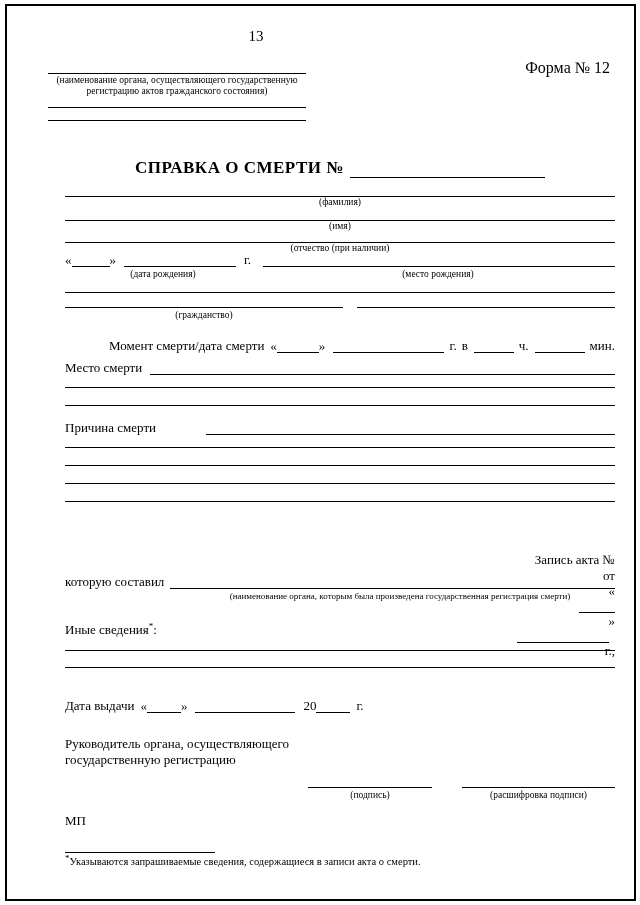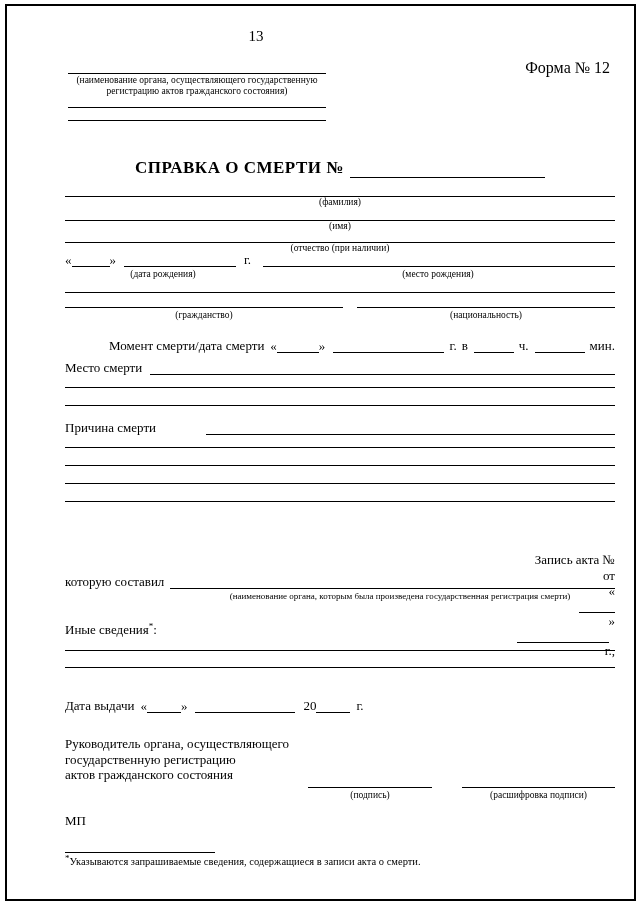--- a/index.html
+++ b/index.html
@@ -28,21 +28,21 @@
 </style>
 </head>
 <body>
 
 <div class="frame"></div>
 
 <div class="abs center" style="left:0; top:28px; width:512px; font-size:15px;">13</div>
 
 <div class="abs" style="right:30px; top:59px; font-size:16px;">Форма № 12</div>
 
-<div class="abs" style="left:68px; top:73px; width:258px;font-family:Liberation Serif, serif;">
+<div class="abs" style="left:48px; top:73px; width:258px;font-family:Liberation Serif, serif;">
   <div class="ln"></div>
   <div class="caption" style="margin-top:1px;">(наименование органа, осуществляющего государственную регистрацию актов гражданского состояния)</div>
   <div class="ln" style="margin-top:10px;"></div>
   <div class="ln" style="margin-top:12px;"></div>
 </div>
 
 <div class="abs" style="left:135px; top:158px; width:410px; display:flex; align-items:flex-end;">
   <span class="title-text">СПРАВКА О СМЕРТИ №</span>
   <span class="blank" style="flex:1; margin-left:6px; height:19px;"></span>
 </div>
@@ -74,21 +74,20 @@
   <div class="caption" style="width:196px;">(дата рождения)</div>
   <div class="caption" style="flex:1;">(место рождения)</div>
 </div>
 
 <div class="hr" style="left:65px; right:25px; top:292px;"></div>
 
 <div class="hr" style="left:65px; width:278px; top:307px;"></div>
 <div class="hr" style="left:357px; right:25px; top:307px;"></div>
 <div class="caprow" style="top:310px;">
   <div class="caption" style="width:278px;">(гражданство)</div>
-  <div class="caption" style="flex:1; margin-left:14px;">(национальность)</div>
 </div>
 
 <div class="row" style="top:338px;margin-left:44px;">
   <span>Момент смерти/дата смерти</span>
   <span style="margin-left:6px;">«</span>
   <span class="blank" style="width:42px;"></span>
   <span>»</span>
   <span class="blank" style="flex:1; margin-left:8px; margin-right:6px;"></span>
   <span>г.</span>
   <span style="margin-left:5px;">в</span>
@@ -147,21 +146,20 @@
   <span>»</span>
   <span class="blank" style="width:100px; margin-left:8px; margin-right:8px;"></span>
   <span>20</span>
   <span class="blank" style="width:34px;"></span>
   <span style="margin-left:6px;">г.</span>
 </div>
 
 <div class="abs" style="left:65px; top:736px; width:250px; font-size:13px; line-height:15.5px;">
   <div>Руководитель органа, осуществляющего</div>
   <div>государственную регистрацию</div>
-  <div>актов гражданского состояния</div>
 </div>
 
 <div class="hr" style="left:308px; width:124px; top:787px;"></div>
 <div class="abs caption" style="left:308px; width:124px; top:790px;">(подпись)</div>
 <div class="hr" style="left:462px; right:25px; top:787px;"></div>
 <div class="abs caption" style="left:462px; right:25px; top:790px;">(расшифровка подписи)</div>
 
 <div class="abs" style="left:65px; top:813px; font-size:13px;">МП</div>
 
 <div class="hr" style="left:65px; width:150px; top:852px;"></div>

